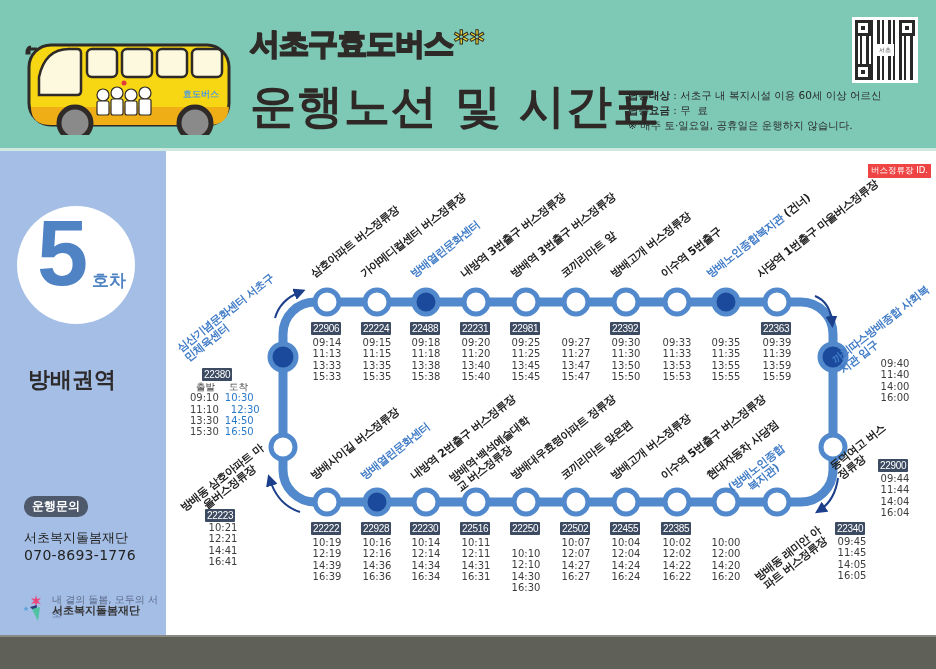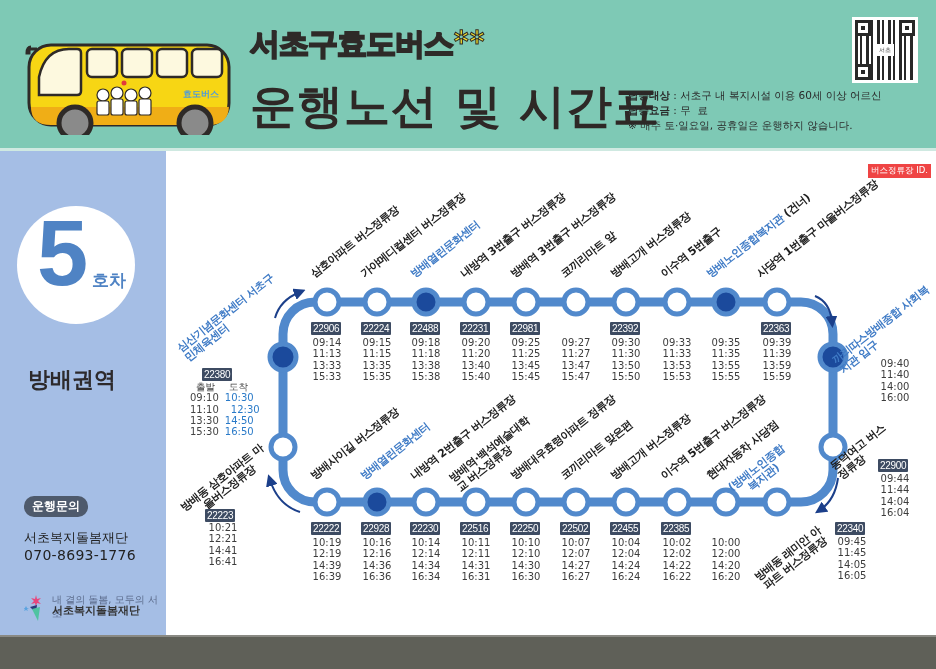--- a/index.html
+++ b/index.html
@@ -347,21 +347,21 @@
     <div>12:14</div>
     <div>14:34</div>
     <div>16:34</div>
   </div>
 <div class="times" style="left:456px;top:537px">
     <div>10:11</div>
     <div>12:11</div>
     <div>14:31</div>
     <div>16:31</div>
   </div>
-<div class="times" style="left:506px;top:537px">
+<div class="times" style="left:506px;top:548px">
     <div>10:10</div>
     <div>12:10</div>
     <div>14:30</div>
     <div>16:30</div>
   </div>
 <div class="times" style="left:556px;top:537px">
     <div>10:07</div>
     <div>12:07</div>
     <div>14:27</div>
     <div>16:27</div>

